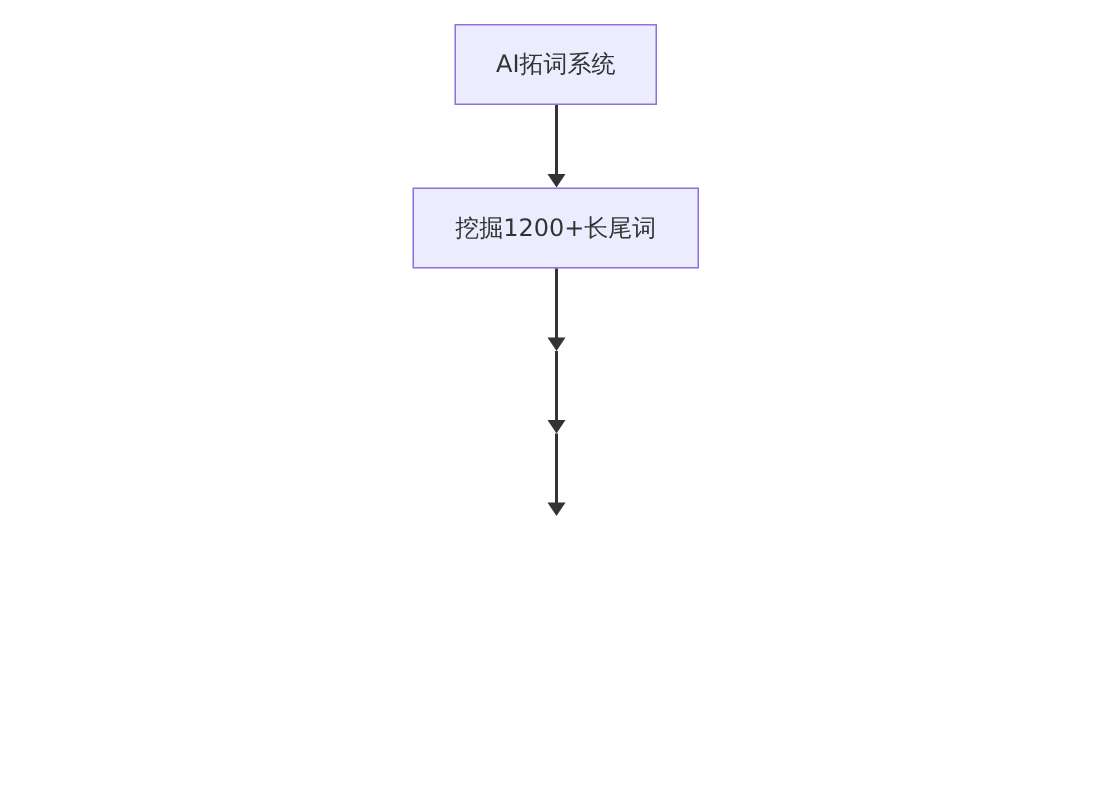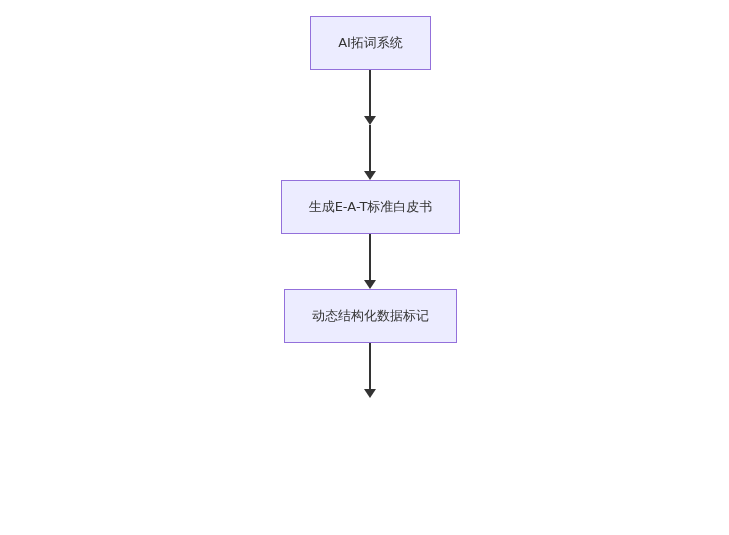--- a/index.html
+++ b/index.html
@@ -34,21 +34,21 @@
   .node {
     box-sizing: border-box;
     min-height: 54px;
     display: flex;
     align-items: center;
     justify-content: center;
     padding: 15px 27px;
     background: #ECECFF;
     border: 1px solid #9370DB;
     color: #333333;
-    font-size: 13px;
+    font-size: 16px;
     line-height: 1.2;
     text-align: center;
     white-space: nowrap;
   }
   .edge {
     height: 55px;
     display: flex;
     flex-direction: column;
     align-items: center;
     justify-content: flex-start;
@@ -76,38 +76,35 @@
 
       <div class="node">
         <span>AI拓词系统</span>
       </div>
 
       <div class="edge">
         <div class="shaft"></div>
         <div class="head"></div>
       </div>
 
-
-      <div class="edge">
-        <div class="shaft"></div>
-        <div class="head"></div>
-      </div>
-
       <div class="node">
-        <span>生成E-A-T标准白皮书</span>
+        <span>挖掘1200+长尾词</span>
       </div>
 
       <div class="edge">
         <div class="shaft"></div>
         <div class="head"></div>
       </div>
 
-      <div class="node">
-        <span>动态结构化数据标记</span>
+
+      <div class="edge">
+        <div class="shaft"></div>
+        <div class="head"></div>
       </div>
+
 
       <div class="edge">
         <div class="shaft"></div>
         <div class="head"></div>
       </div>
 
 
     </div>
   </div>
 </div>

